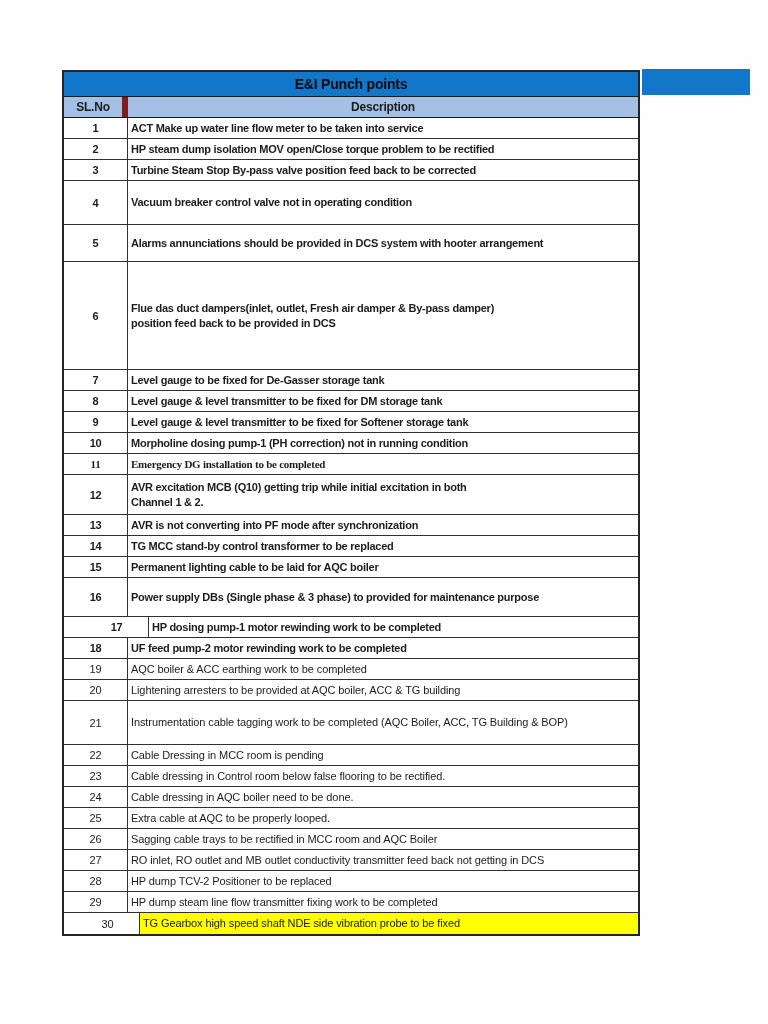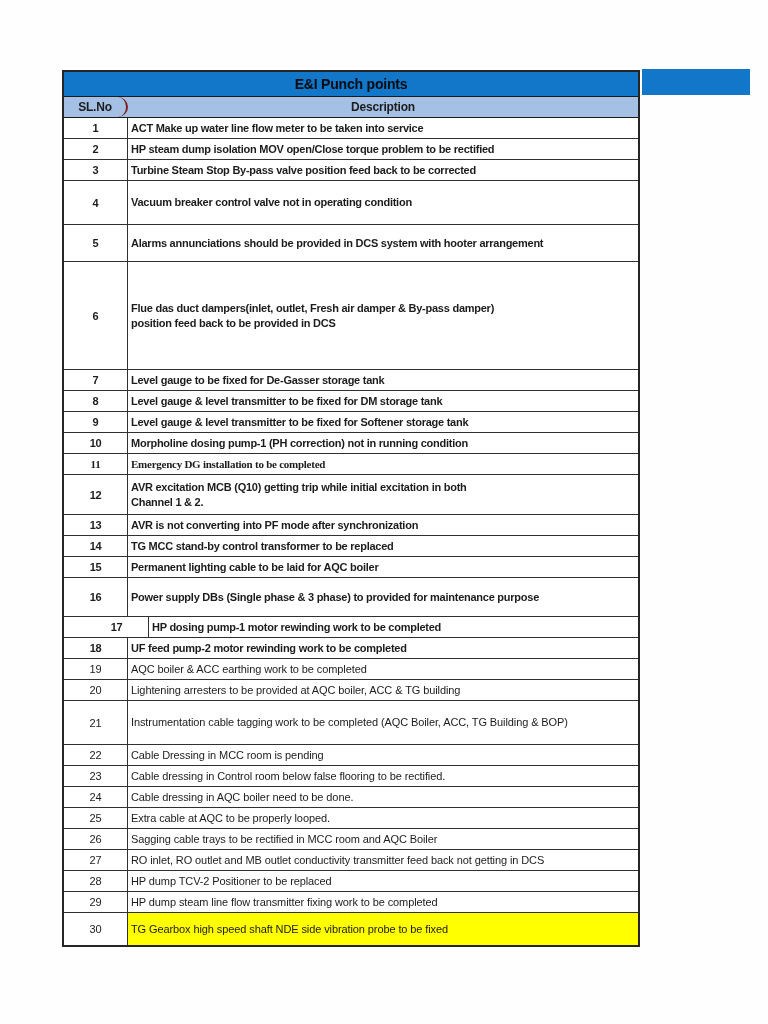--- a/index.html
+++ b/index.html
@@ -38,21 +38,21 @@
   }
   .header-row{
     height:20px;
     background:var(--header-bg,#A2BFE3);
     border-bottom:1px solid #1a1a1a;
     display:flex;
     font-weight:700;font-size:12px;
     letter-spacing:-0.2px;
   }
   .hcell{display:flex;align-items:center;justify-content:center;}
-  .hcell.slno{width:64px;border-right:2px solid #7f1d1d;box-sizing:border-box;border-radius:10px;}
+  .hcell.slno{width:64px;border-right:6px solid #7f1d1d;box-sizing:border-box;}
   .hcell.desc{flex:1;}
   .row{
     display:flex;
     border-bottom:1px solid #303030;
     box-sizing:border-box;
     background:#fff;
   }
   .row:last-child{border-bottom:none;}
   .cell-no{
     width:64px;flex:0 0 64px;
@@ -208,20 +208,20 @@
           <div class="cell-desc">RO inlet, RO outlet and MB outlet conductivity transmitter feed back not getting in DCS</div>
         </div>
         <div class="row regular" style="height: 21px;">
           <div class="cell-no">28</div>
           <div class="cell-desc">HP dump TCV-2 Positioner to be replaced</div>
         </div>
         <div class="row regular" style="height: 21px; justify-content: center;">
           <div class="cell-no">29</div>
           <div class="cell-desc">HP dump steam line flow transmitter fixing  work to be completed</div>
         </div>
-        <div class="row regular highlight" style="height: 32px;">
+        <div class="row regular highlight" style="height: 21px; margin-left: 12px;">
           <div class="cell-no">30</div>
           <div class="cell-desc">TG Gearbox high speed shaft NDE side vibration probe to be fixed</div>
         </div>
       </div>
 
   </div>
 </div>
 
 </body></html>

